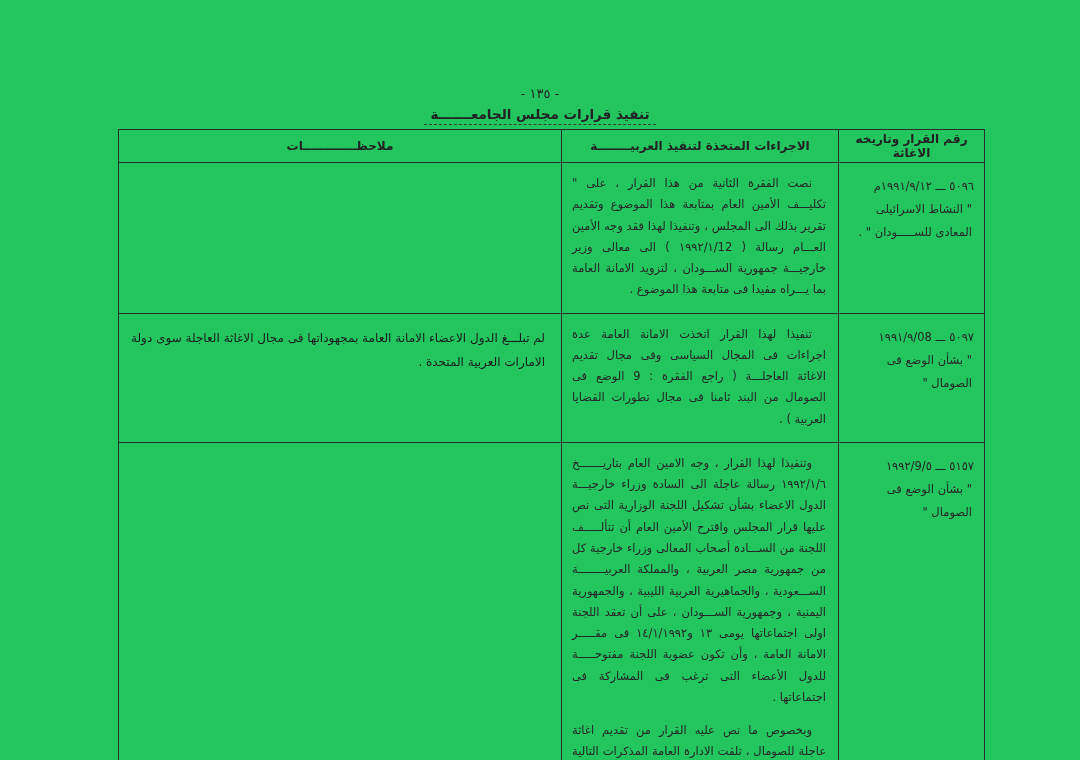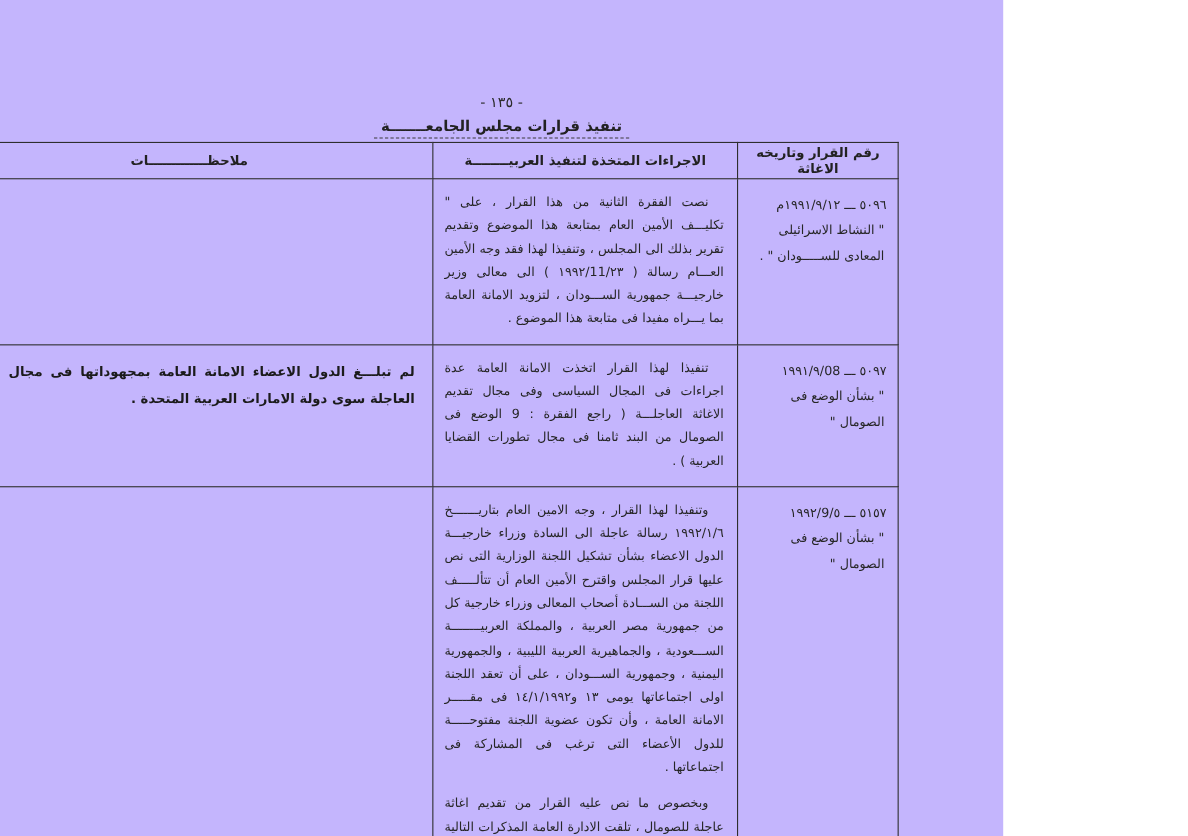--- a/index.html
+++ b/index.html
@@ -5,23 +5,23 @@
   html, body {
     margin: 0;
     padding: 0;
     width: 1080px;
     height: 760px;
     background: #ffffff;
     overflow: hidden;
   }
   .sheet {
     position: relative;
-    width: 912px;
+    width: 1080px;
     height: 760px;
-    background: #c4b5fd;
+    background: #22c55e;
     font-family: "DejaVu Sans", sans-serif;
     color: #1e1e1e;
     direction: rtl;
   }
   .page-number {
     position: absolute;
     top: 86px;
     left: 0;
     width: 100%;
     text-align: center;
@@ -96,21 +96,21 @@
     text-align: justify;
     color: #262626;
   }
   td.cell-procedures p {
     margin: 0 0 12px 0;
     text-indent: 14px;
   }
   td.cell-notes {
     padding: 12px 16px 0 12px;
     font-size: 12px;
-    font-weight: bold;
+    font-weight: normal;
     line-height: 2.0;
     text-align: justify;
     color: #1b1b1b;
   }
 </style>
 </head>
 <body>
 
 <div class="sheet">
 
@@ -134,21 +134,21 @@
       </tr>
     </thead>
     <tbody>
 
       <tr class="row-1">
         <td class="cell-decision">
           <div class="decision-number">٥٠٩٦ ـــ ١٩٩١/٩/١٢م</div>
           <div class="decision-title">" النشاط الاسرائيلى المعادى للســـــودان " .</div>
         </td>
         <td class="cell-procedures">
-          <p>نصت الفقرة الثانية من هذا القرار ، على " تكليـــف الأمين العام بمتابعة هذا الموضوع وتقديم تقرير بذلك الى المجلس ، وتنفيذا لهذا فقد وجه الأمين العـــام رسالة ( ١٩٩٢/11/٢٣ ) الى معالى وزير خارجيـــة جمهورية الســـودان ، لتزويد الامانة العامة بما يـــراه مفيدا فى متابعة هذا الموضوع .</p>
+          <p>نصت الفقرة الثانية من هذا القرار ، على " تكليـــف الأمين العام بمتابعة هذا الموضوع وتقديم تقرير بذلك الى المجلس ، وتنفيذا لهذا فقد وجه الأمين العـــام رسالة ( ١٩٩٢/١/12 ) الى معالى وزير خارجيـــة جمهورية الســـودان ، لتزويد الامانة العامة بما يـــراه مفيدا فى متابعة هذا الموضوع .</p>
         </td>
         <td class="cell-notes">
           <span></span>
         </td>
       </tr>
 
       <tr class="row-2">
         <td class="cell-decision">
           <div class="decision-number">٥٠٩٧ ـــ ١٩٩١/٩/08</div>
           <div class="decision-title">" بشأن الوضع فى الصومال "</div>

